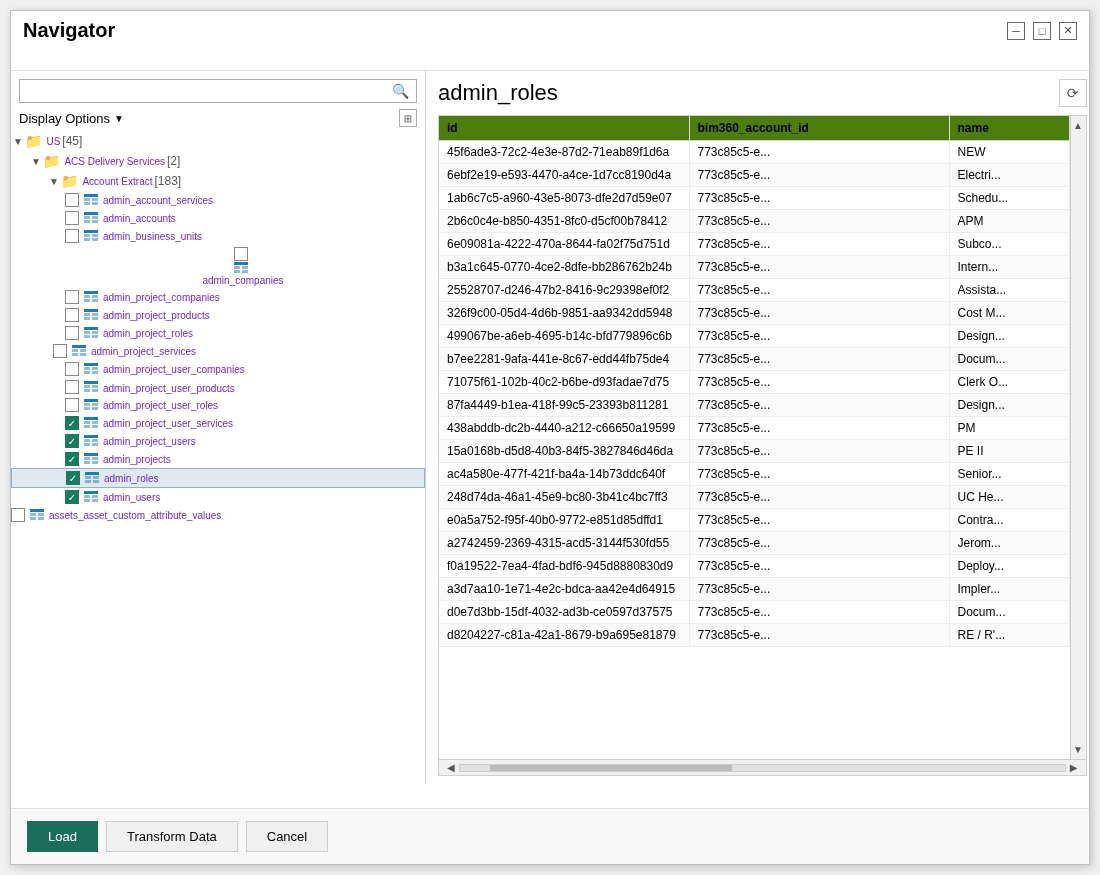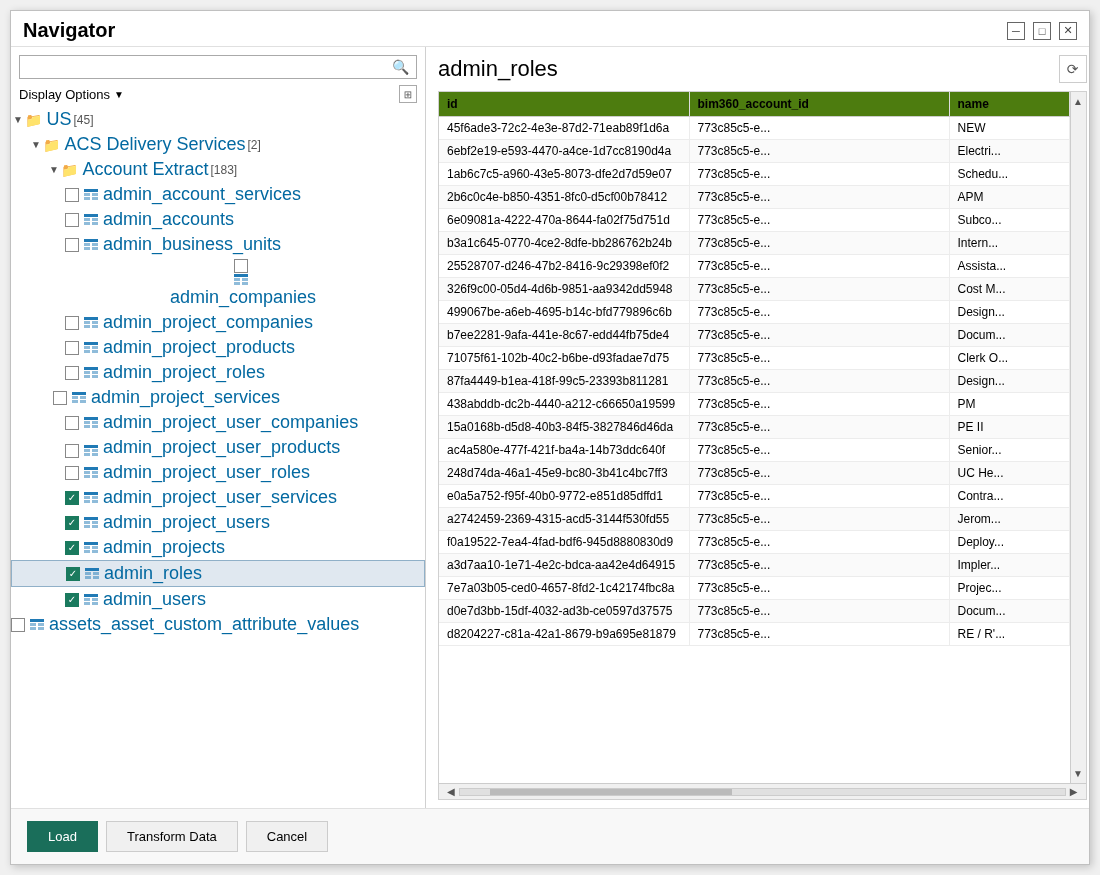--- a/index.html
+++ b/index.html
@@ -15,20 +15,21 @@
       overflow: hidden;
     }
     .window {
       width: 1080px;
       height: 855px;
       background: #ffffff;
       border: 1px solid #c0c0c0;
       box-shadow: 2px 2px 8px rgba(0,0,0,0.2);
       display: flex;
       flex-direction: column;
+      gap: 24px;
     }
     .title-bar {
       display: flex;
       align-items: center;
       justify-content: space-between;
       padding: 8px 12px 4px 12px;
       background: #ffffff;
     }
     .title-bar-title {
       font-size: 20px;
@@ -140,22 +141,22 @@
       width: 16px;
       height: 14px;
       display: inline-flex;
       align-items: center;
       justify-content: center;
       margin-right: 4px;
       color: #207ab5;
       font-size: 12px;
     }
     .tree-item .item-label {
-      font-size: 18px;
-      color: #0369a1;
+      font-size: 10px;
+      color: #6d28d9;
     }
     .tree-item .badge {
       color: #555;
       font-size: 12px;
       margin-left: 2px;
     }
     .checkbox {
       width: 14px;
       height: 14px;
       border: 1px solid #888;
@@ -698,25 +699,20 @@
                     <td class="col-id">f0a19522-7ea4-4fad-bdf6-945d8880830d9</td>
                     <td class="col-bim">773c85c5-e...</td>
                     <td class="col-name">Deploy...</td>
                   </tr>
                   <tr>
                     <td class="col-id">a3d7aa10-1e71-4e2c-bdca-aa42e4d64915</td>
                     <td class="col-bim">773c85c5-e...</td>
                     <td class="col-name">Impler...</td>
                   </tr>
                   <tr>
-                    <td class="col-id">7e7a03b05-ced0-4657-8fd2-1c42174fbc8a</td>
-                    <td class="col-bim">773c85c5-e...</td>
-                    <td class="col-name">Projec...</td>
-                  </tr>
-                  <tr>
                     <td class="col-id">d0e7d3bb-15df-4032-ad3b-ce0597d37575</td>
                     <td class="col-bim">773c85c5-e...</td>
                     <td class="col-name">Docum...</td>
                   </tr>
                   <tr>
                     <td class="col-id">d8204227-c81a-42a1-8679-b9a695e81879</td>
                     <td class="col-bim">773c85c5-e...</td>
                     <td class="col-name">RE / R'...</td>
                   </tr>
                 </tbody>

